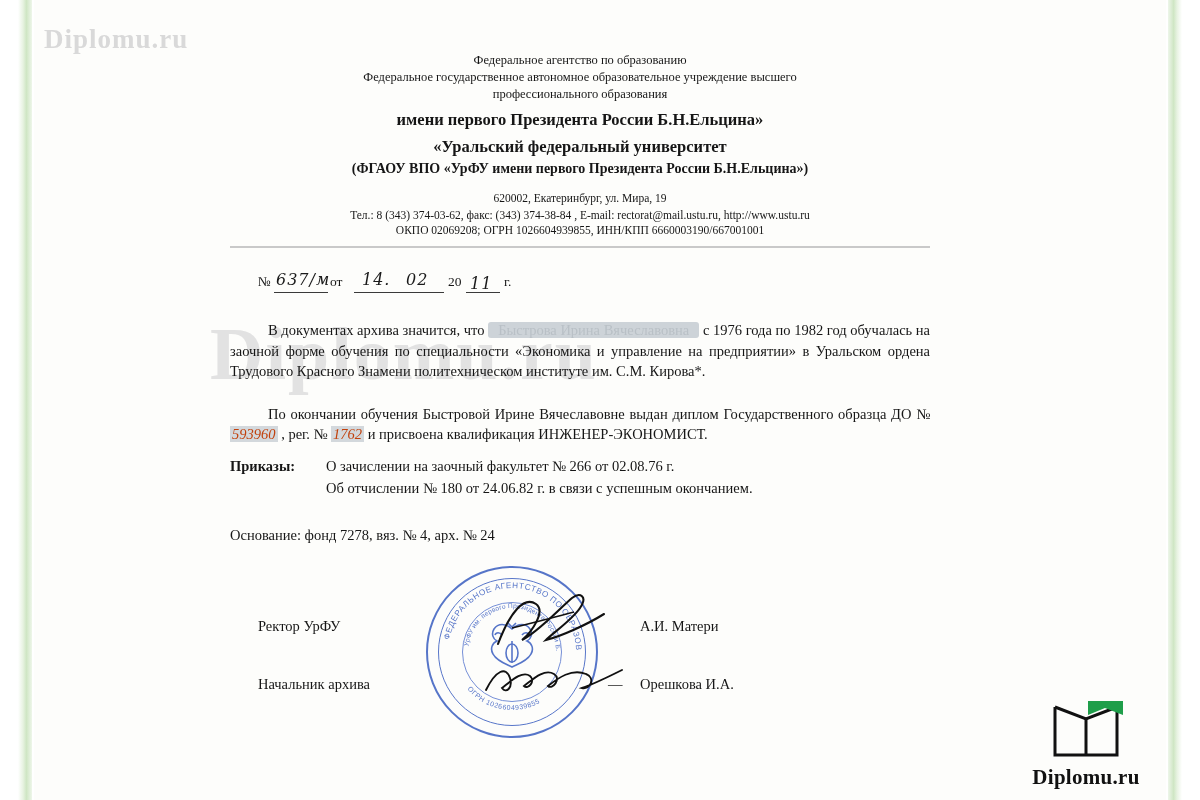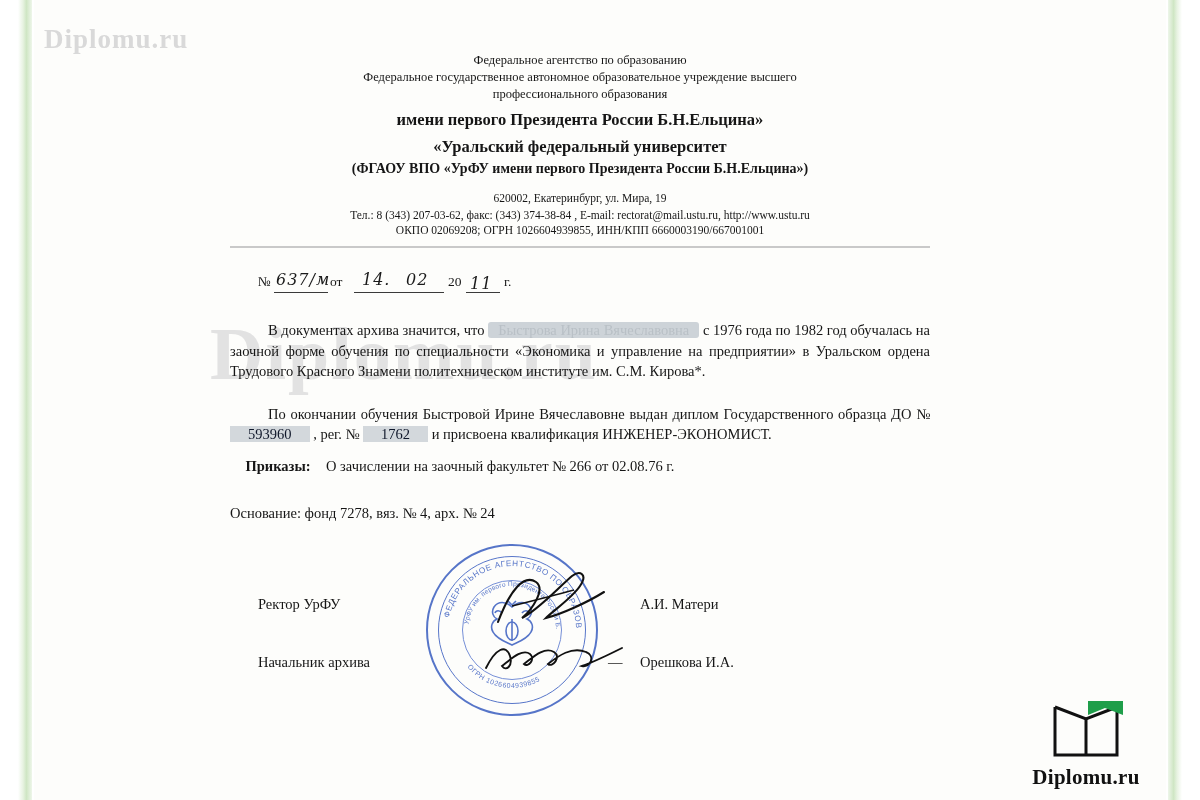--- a/index.html
+++ b/index.html
@@ -137,35 +137,35 @@
     text-indent: 38px;
   }
   .redact {
     background: #cdd3d8;
     color: #b9c0c6;
     border-radius: 3px;
     padding: 0 10px;
   }
   .redact-sm {
     background: #d3d8dc;
-    color: #0f172a;
-    padding: 0 18px;
+    color: #c2410c;
+    padding: 0 2px;
+    font-style: italic;
   }
 
   .orders {
     margin-top: 10px;
     font-size: 14.5px;
     line-height: 22px;
     display: flex;
   }
   .orders .key {
     font-weight: bold;
     width: 96px;
     flex: 0 0 96px;
-    text-align: center;
   }
   .orders .vals div { white-space: nowrap; }
 
   .basis { margin-top: 28px; font-size: 14.5px; }
   .issued { margin-top: 30px; font-size: 14.5px; }
 
   
   .sign-block { margin-top: 54px; position: relative; height: 120px; }
   .sign-row {
     position: absolute;
@@ -259,21 +259,21 @@
     <div>
       <div class="ctr hdr-small">Федеральное агентство по образованию</div>
       <div class="ctr hdr-small">Федеральное государственное автономное образовательное учреждение высшего</div>
       <div class="ctr hdr-small">профессионального образования</div>
 
       <div class="ctr hdr-name">имени первого Президента России Б.Н.Ельцина»</div>
       <div class="ctr hdr-name">«Уральский федеральный университет</div>
       <div class="ctr hdr-name2">(ФГАОУ ВПО «УрФУ имени первого Президента России Б.Н.Ельцина»)</div>
 
       <div class="ctr hdr-contacts">620002, Екатеринбург, ул. Мира, 19</div>
-      <div class="ctr hdr-contacts" style="margin-top:2px">Тел.: 8 (343) 207-03-62, факс: (343) 374-38-84 , E-mail: rectorat@mail.ustu.ru, http://www.ustu.ru</div>
+      <div class="ctr hdr-contacts" style="margin-top:2px">Тел.: 8 (343) 374-03-62, факс: (343) 374-38-84 , E-mail: rectorat@mail.ustu.ru, http://www.ustu.ru</div>
       <div class="ctr hdr-contacts" style="margin-top:0">ОКПО 02069208; ОГРН 1026604939855, ИНН/КПП 6660003190/667001001</div>
       <div class="rule"></div>
     </div>
 
     <div class="numline">
       <span class="lbl" style="left:28px; top:6px;">№</span>
       <span class="lbl hand" style="left:46px; top:2px;">637/м</span>
       <span class="uline" style="left:44px; top:24px; width:54px;"></span>
 
       <span class="lbl" style="left:100px; top:6px;">от</span>
@@ -304,20 +304,21 @@
       <span>, рег.  №</span>
       <span class="redact-sm">1762</span>
       <span>и  присвоена  квалификация</span>
       <span>ИНЖЕНЕР-ЭКОНОМИСТ.</span>
     </div>
 
     <div class="orders">
       <div class="key">Приказы:</div>
       <div class="vals">
         <div>О зачислении на заочный факультет № 266 от 02.08.76 г.</div>
+        <div>Об отчислении № 180 от 24.06.82 г. в связи с успешным окончанием.</div>
       </div>
     </div>
 
     <div class="basis">Основание: фонд 7278, вяз. № 4, арх. № 24</div>
 
     <div class="sign-block">
 
       <div class="stamp">
         <div class="stamp-arc">
           <svg viewBox="0 0 168 168" width="168" height="168" aria-hidden="true">

